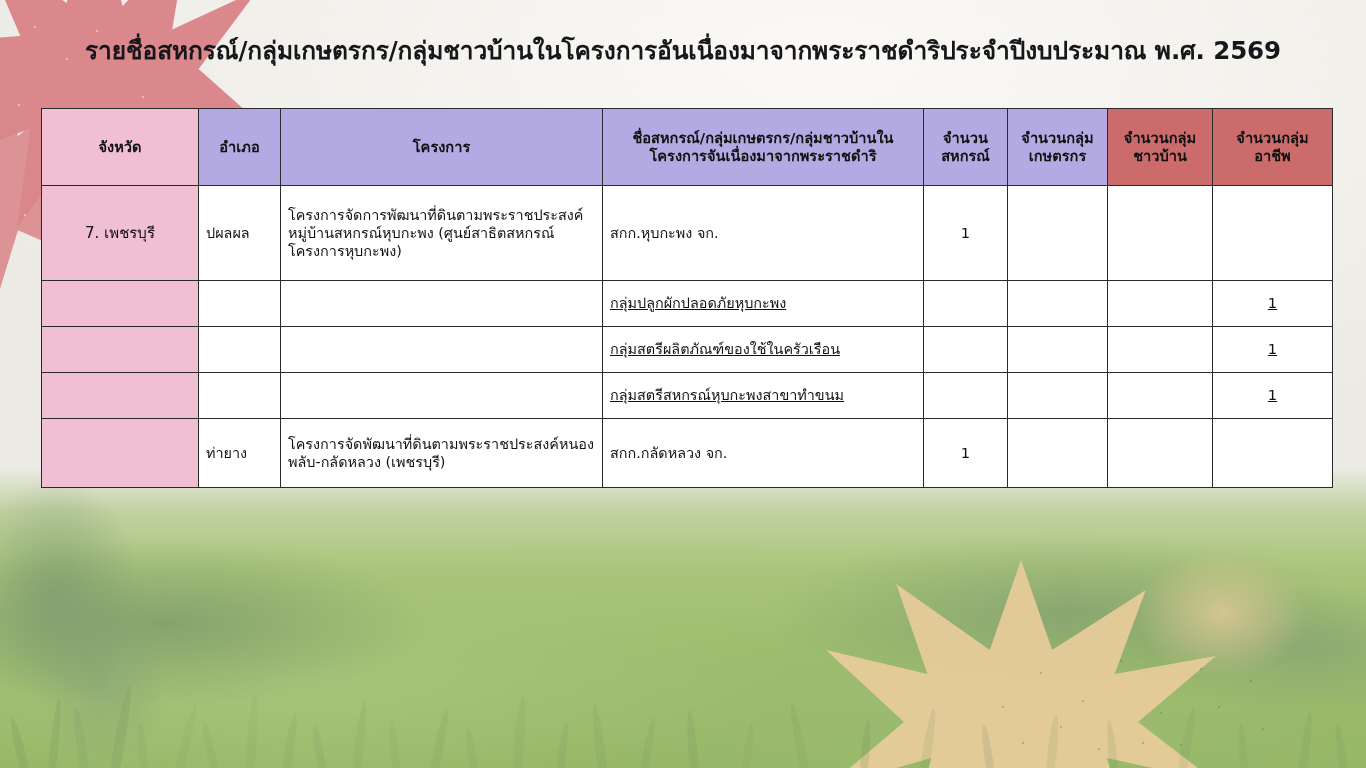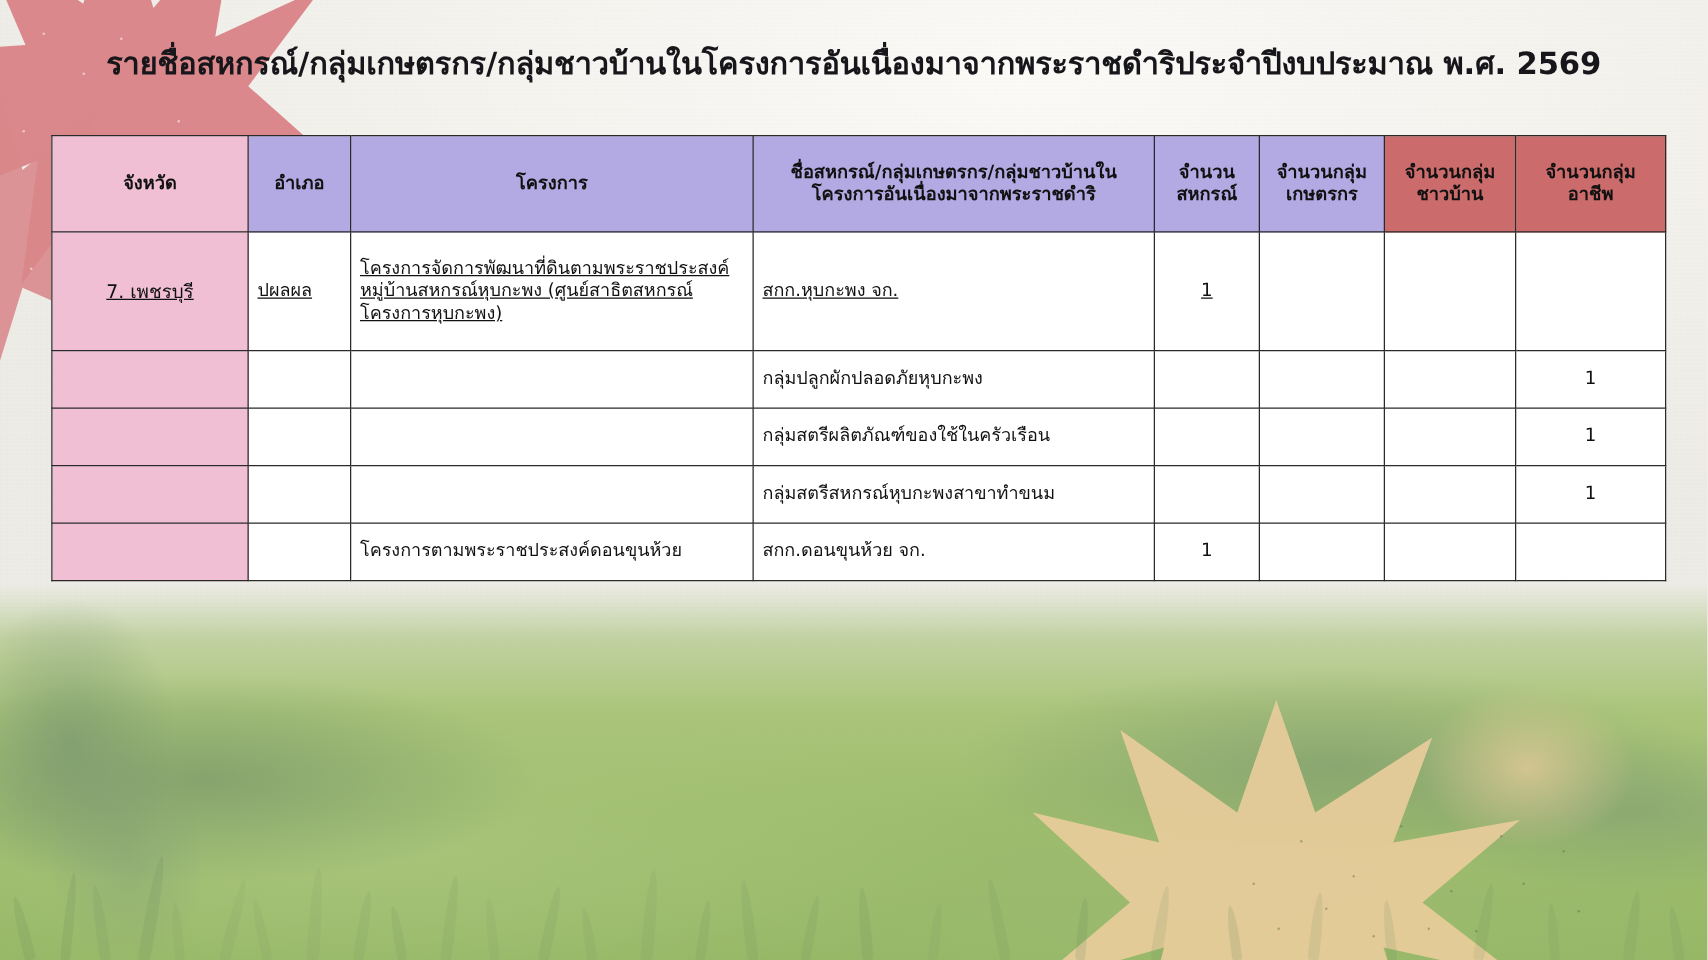--- a/index.html
+++ b/index.html
@@ -196,22 +196,22 @@
   col.w-prov    { width: 157px; }
   col.w-amphoe  { width:  82px; }
   col.w-project { width: 322px; }
   col.w-name    { width: 321px; }
   col.w-coop    { width:  84px; }
   col.w-farm    { width: 100px; }
   col.w-village { width: 105px; }
   col.w-career  { width: 120px; }
 
   
-  tr.r-tall td   { height: 82px; text-decoration: underline; }
-  tr.r-norm td   { height: 33px; }
+  tr.r-tall td   { height: 82px; }
+  tr.r-norm td   { height: 33px; text-decoration: underline; }
   tr.r-mid td    { height: 56px; }
   tr.r-two td    { height: 60px; }
 </style>
 </head>
 <body>
 
 <div id="stage">
   <div class="bg-layer" id="bg-paper"></div>
   <div class="bg-layer" id="bg-paper-grain"></div>
 
@@ -301,21 +301,21 @@
         <col class="w-village">
         <col class="w-career">
     </colgroup>
     <thead>
       <tr>
         <th class="h-pink">จังหวัด</th>
         <th class="h-purple">อำเภอ</th>
         <th class="h-purple">โครงการ</th>
         <th class="h-purple">
           <span>ชื่อสหกรณ์/กลุ่มเกษตรกร/กลุ่มชาวบ้านใน</span><br>
-          <span>โครงการอันเนื่องมาจากพระราชดำริ</span>
+          <span>โครงการจันเนื่องมาจากพระราชดำริ</span>
         </th>
         <th class="h-purple">
           <span>จำนวน</span><br>
           <span>สหกรณ์</span>
         </th>
         <th class="h-purple">
           <span>จำนวนกลุ่ม</span><br>
           <span>เกษตรกร</span>
         </th>
         <th class="h-red">
@@ -362,25 +362,25 @@
         <tr class="r-norm">
           <td class="c-prov c-empty"></td>
           <td class="c-amphoe c-empty"></td>
           <td class="c-project c-empty"></td>
           <td class="c-name">กลุ่มสตรีสหกรณ์หุบกะพงสาขาทำขนม</td>
           <td class="c-num c-empty"></td>
           <td class="c-num c-empty"></td>
           <td class="c-num c-empty"></td>
           <td class="c-num">1</td>
         </tr>
-        <tr class="r-norm">
+        <tr class="r-mid">
           <td class="c-prov c-empty"></td>
-          <td class="c-amphoe c-empty"></td>
-          <td class="c-project">โครงการตามพระราชประสงค์ดอนขุนห้วย</td>
-          <td class="c-name">สกก.ดอนขุนห้วย จก.</td>
+          <td class="c-amphoe">ท่ายาง</td>
+          <td class="c-project">โครงการจัดพัฒนาที่ดินตามพระราชประสงค์หนองพลับ-กลัดหลวง (เพชรบุรี)</td>
+          <td class="c-name">สกก.กลัดหลวง จก.</td>
           <td class="c-num">1</td>
           <td class="c-num c-empty"></td>
           <td class="c-num c-empty"></td>
           <td class="c-num c-empty"></td>
         </tr>
       </tbody>
   </table>
 </div>
 
 </body></html>

